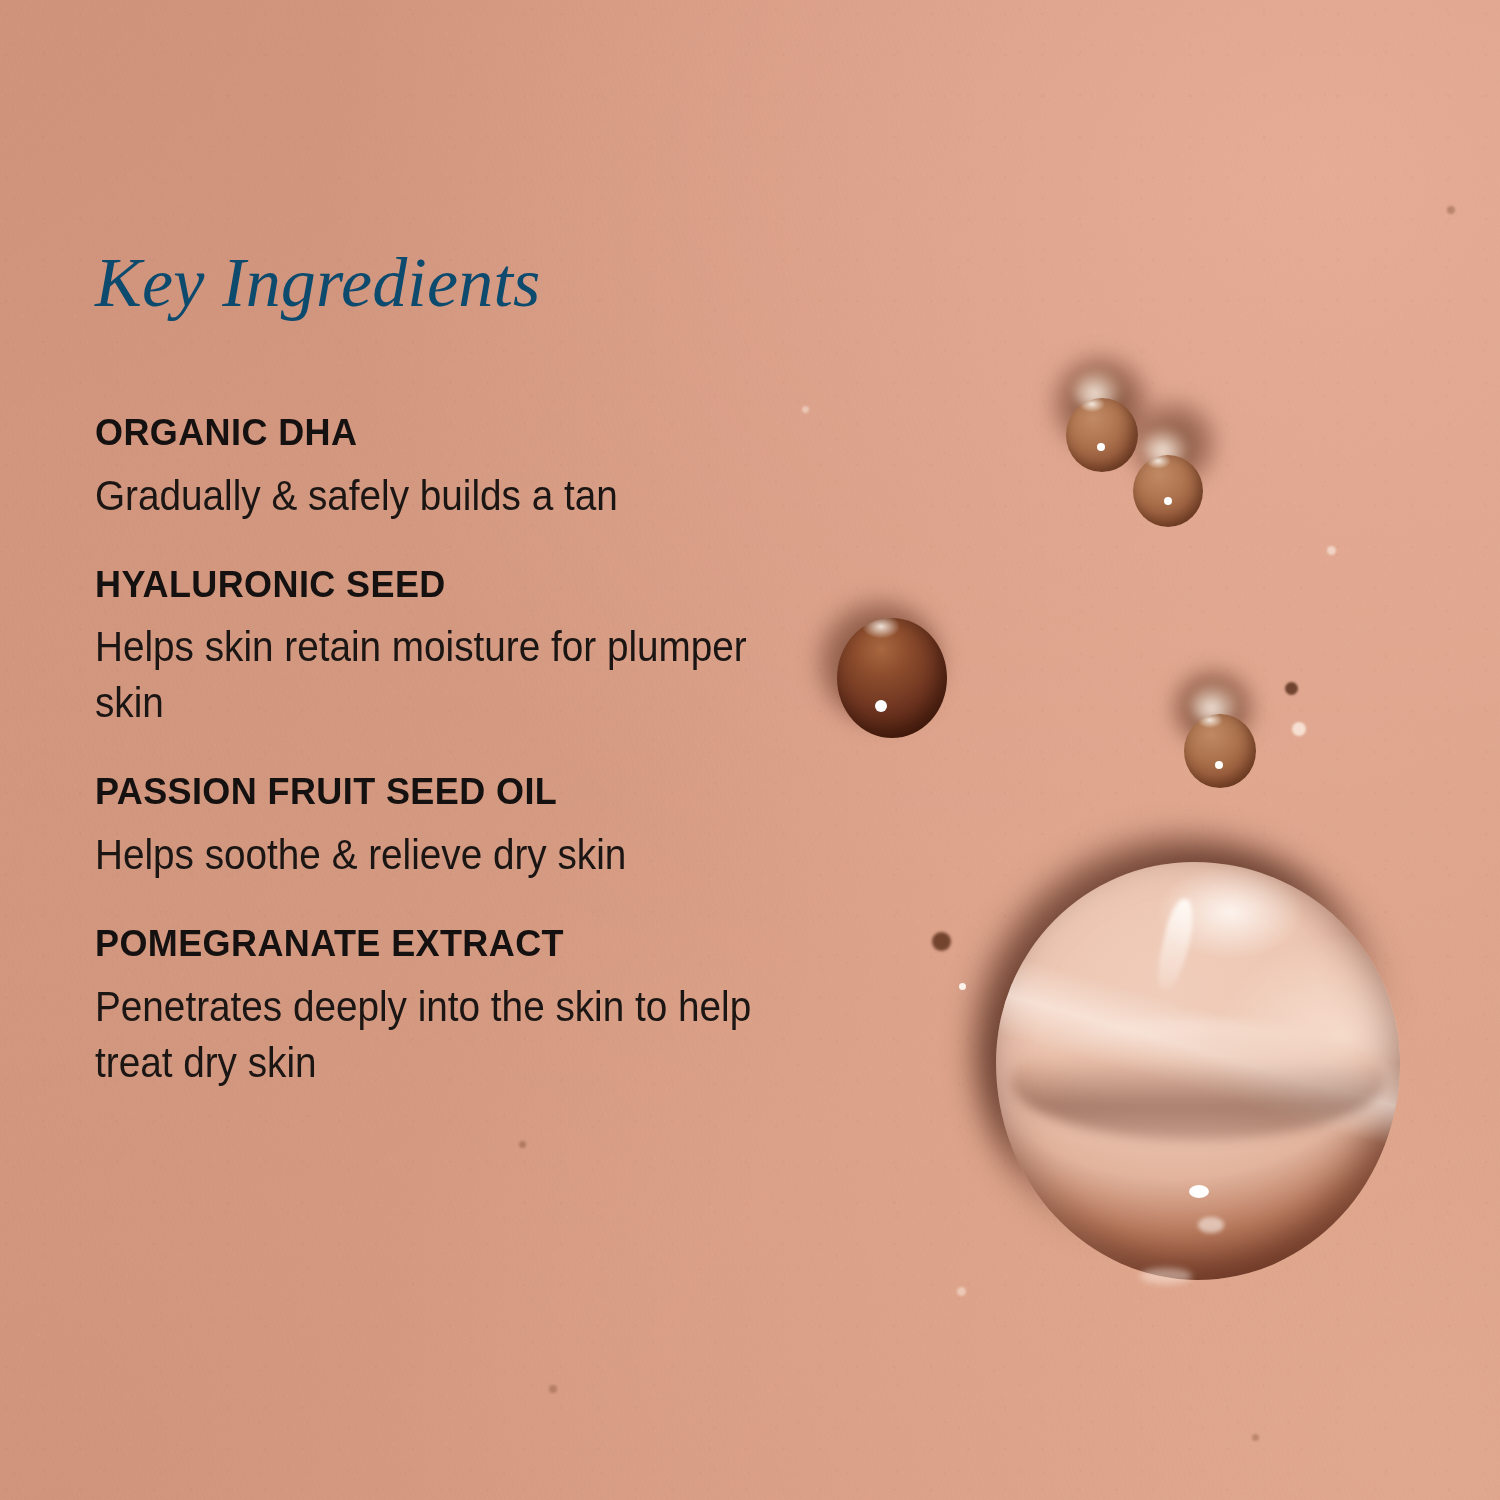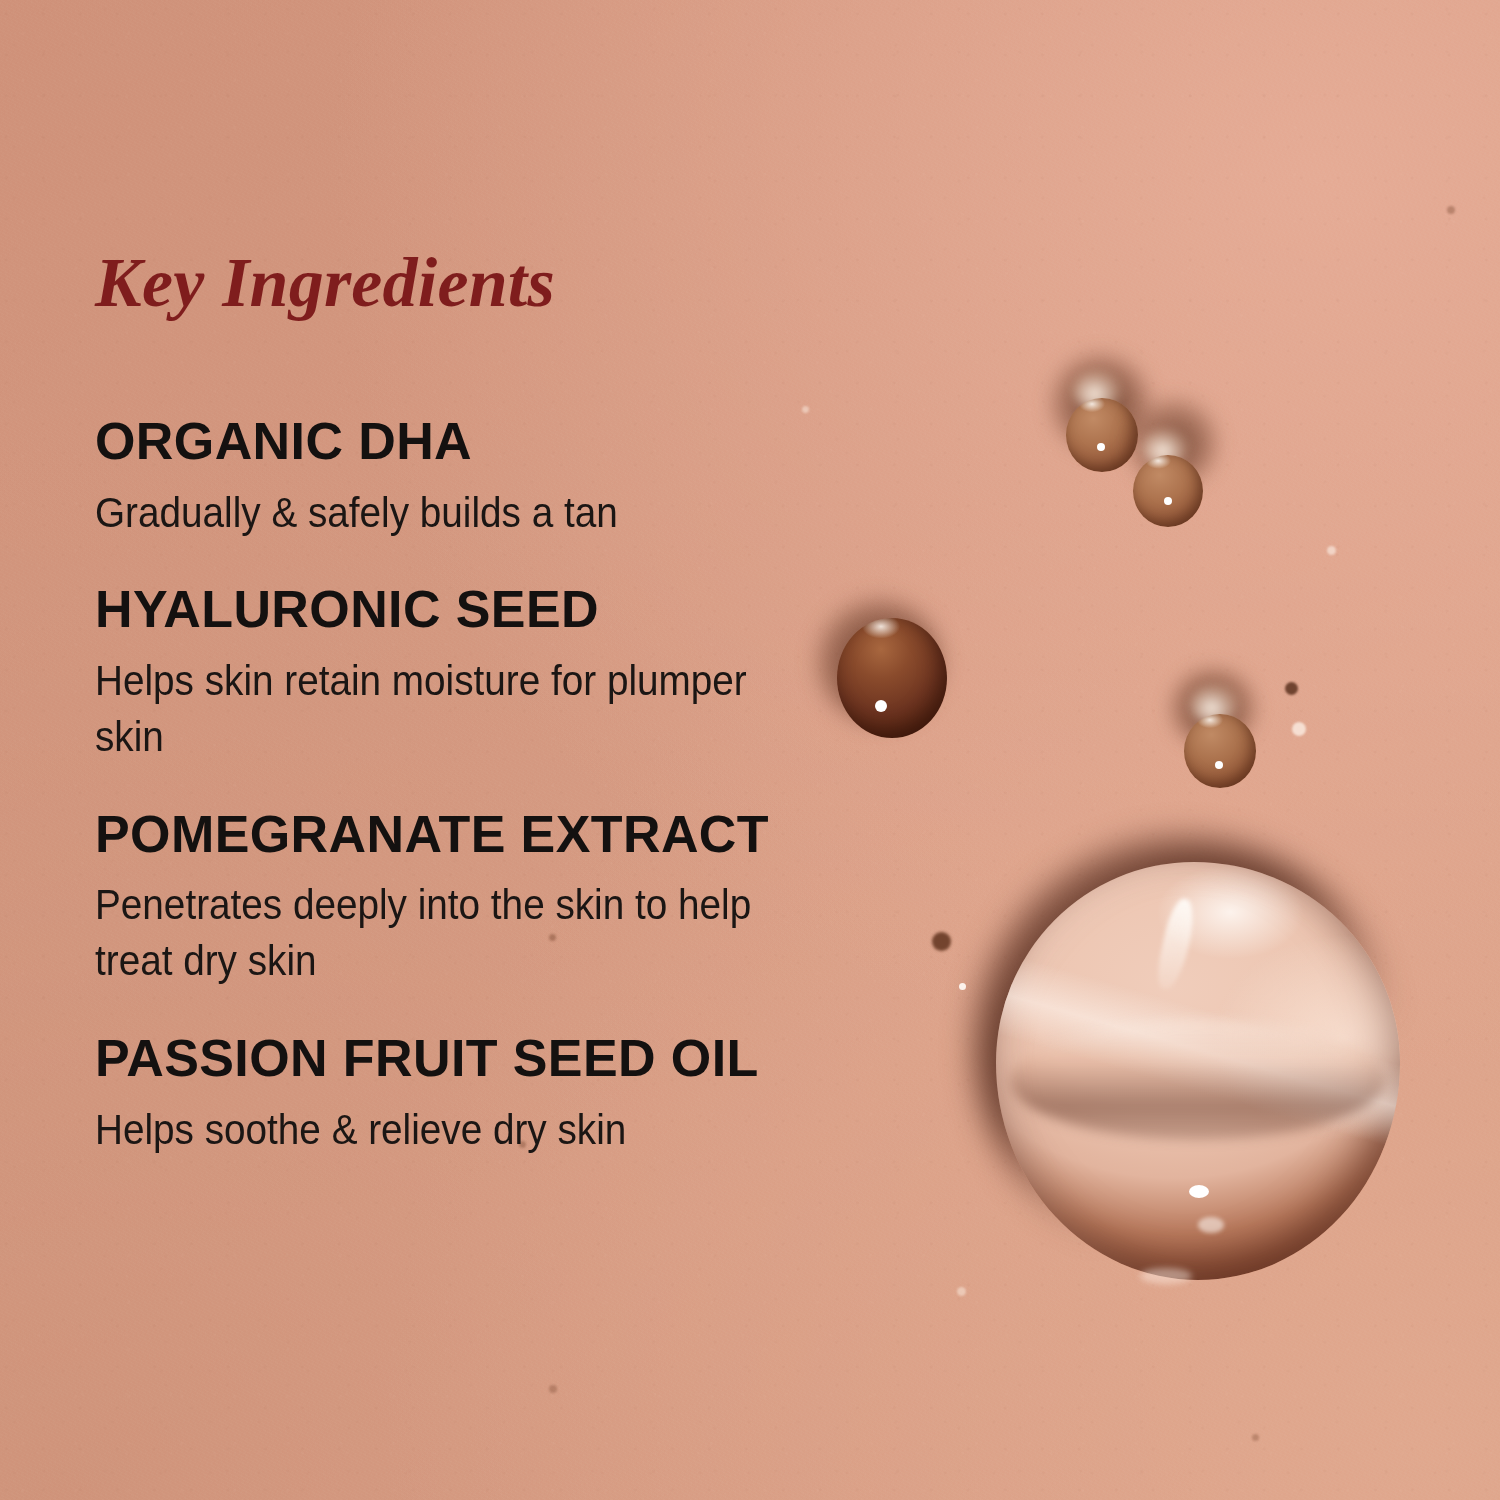--- a/index.html
+++ b/index.html
@@ -57,34 +57,34 @@
   
   .text-col {
     position: absolute;
     left: 95px;
     top: 248px;
     width: 800px;
   }
   .title {
     font-family: "Liberation Serif", "DejaVu Serif", serif;
     font-style: italic;
-    font-weight: 700;
+    font-weight: 400;
     font-size: 70px;
     line-height: 1.0;
-    color: #7f1d1d;
+    color: #0c4a6e;
     letter-spacing: 0.2px;
     margin: 0 0 96px 0;
     white-space: nowrap;
   }
   .ing-block { margin-bottom: 42px; }
   .ing-block:last-child { margin-bottom: 0; }
   .ing-name {
     font-family: "Liberation Sans", sans-serif;
     font-weight: 700;
-    font-size: 52px;
+    font-size: 36px;
     line-height: 1.05;
     letter-spacing: 0.4px;
     color: #141110;
     margin: 0 0 16px 0;
     white-space: nowrap;
   }
   .ing-desc {
     font-family: "Liberation Sans", sans-serif;
     font-weight: 400;
     font-size: 43px;
@@ -328,23 +328,23 @@
       <h2 class="ing-name">ORGANIC DHA</h2>
       <p class="ing-desc">Gradually &amp; safely builds a tan</p>
     </div>
 
     <div class="ing-block">
       <h2 class="ing-name">HYALURONIC SEED</h2>
       <p class="ing-desc" style="max-width:735px">Helps skin retain moisture for plumper skin</p>
     </div>
 
     <div class="ing-block">
+      <h2 class="ing-name">PASSION FRUIT SEED OIL</h2>
+      <p class="ing-desc">Helps soothe &amp; relieve dry skin</p>
+    </div>
+
+    <div class="ing-block">
       <h2 class="ing-name">POMEGRANATE EXTRACT</h2>
       <p class="ing-desc" style="max-width:830px">Penetrates deeply into the skin to help treat dry skin</p>
     </div>
 
-    <div class="ing-block">
-      <h2 class="ing-name">PASSION FRUIT SEED OIL</h2>
-      <p class="ing-desc">Helps soothe &amp; relieve dry skin</p>
-    </div>
-
   </div>
 </div>
 
 </body></html>

